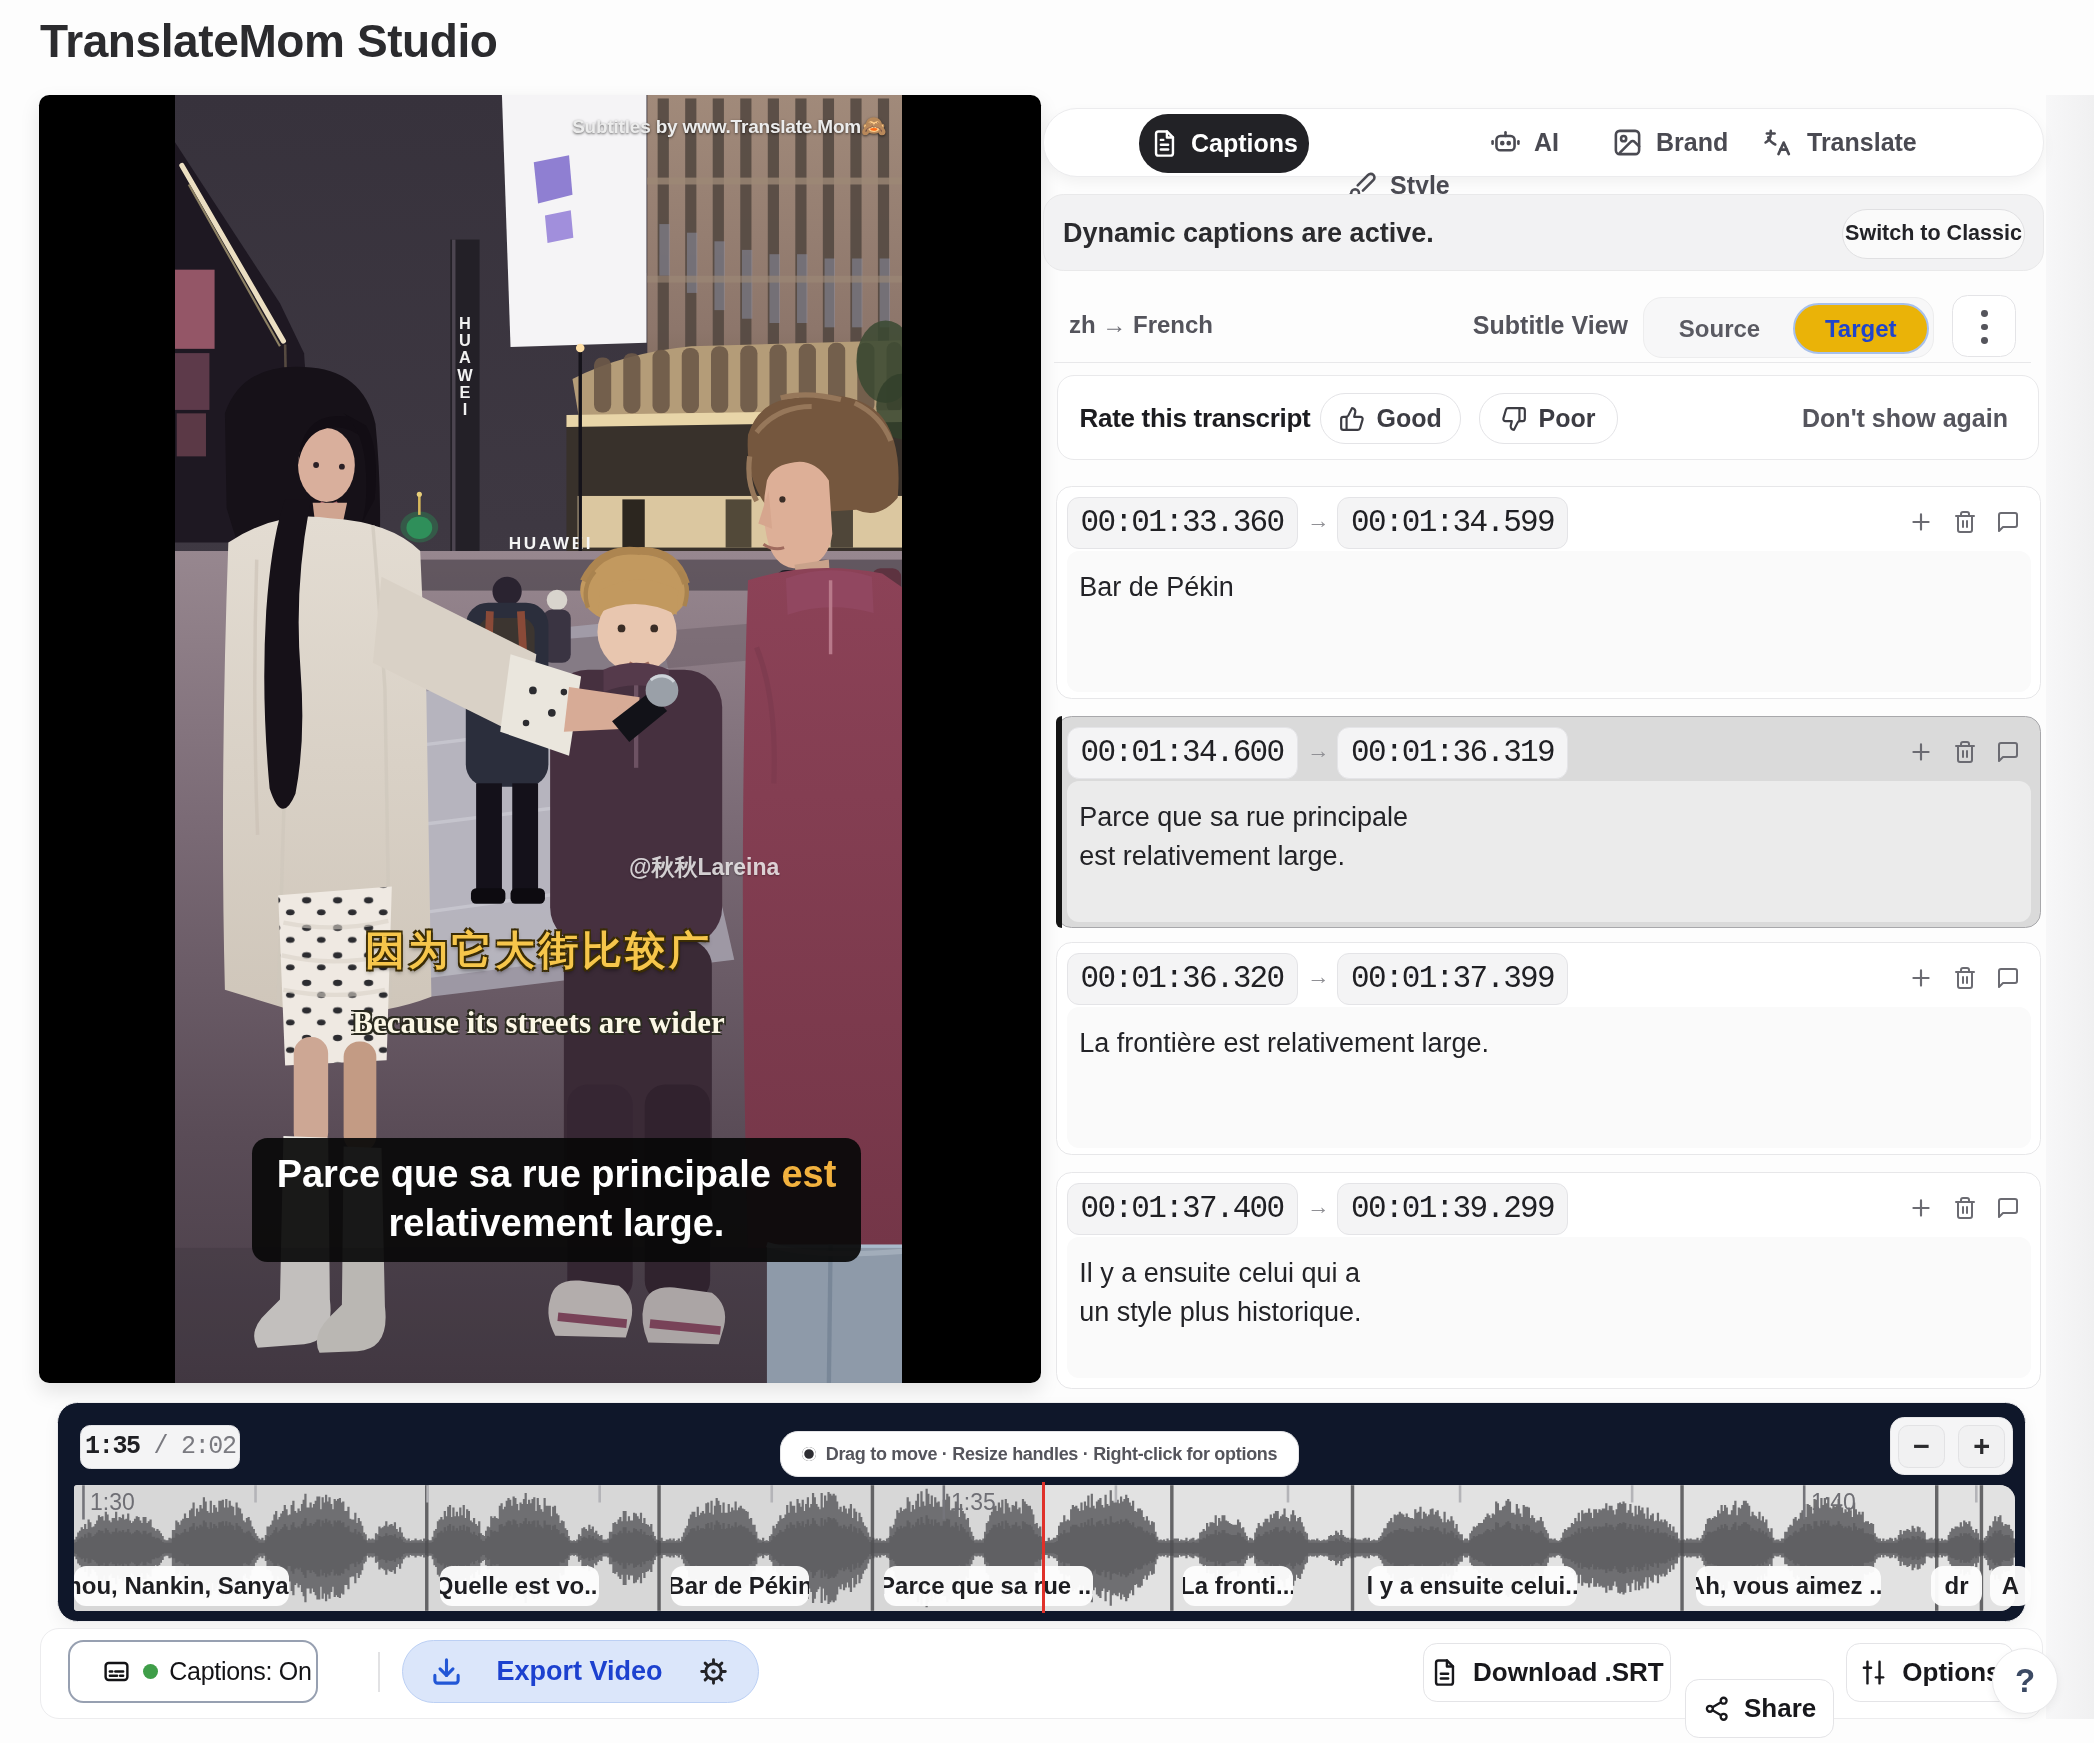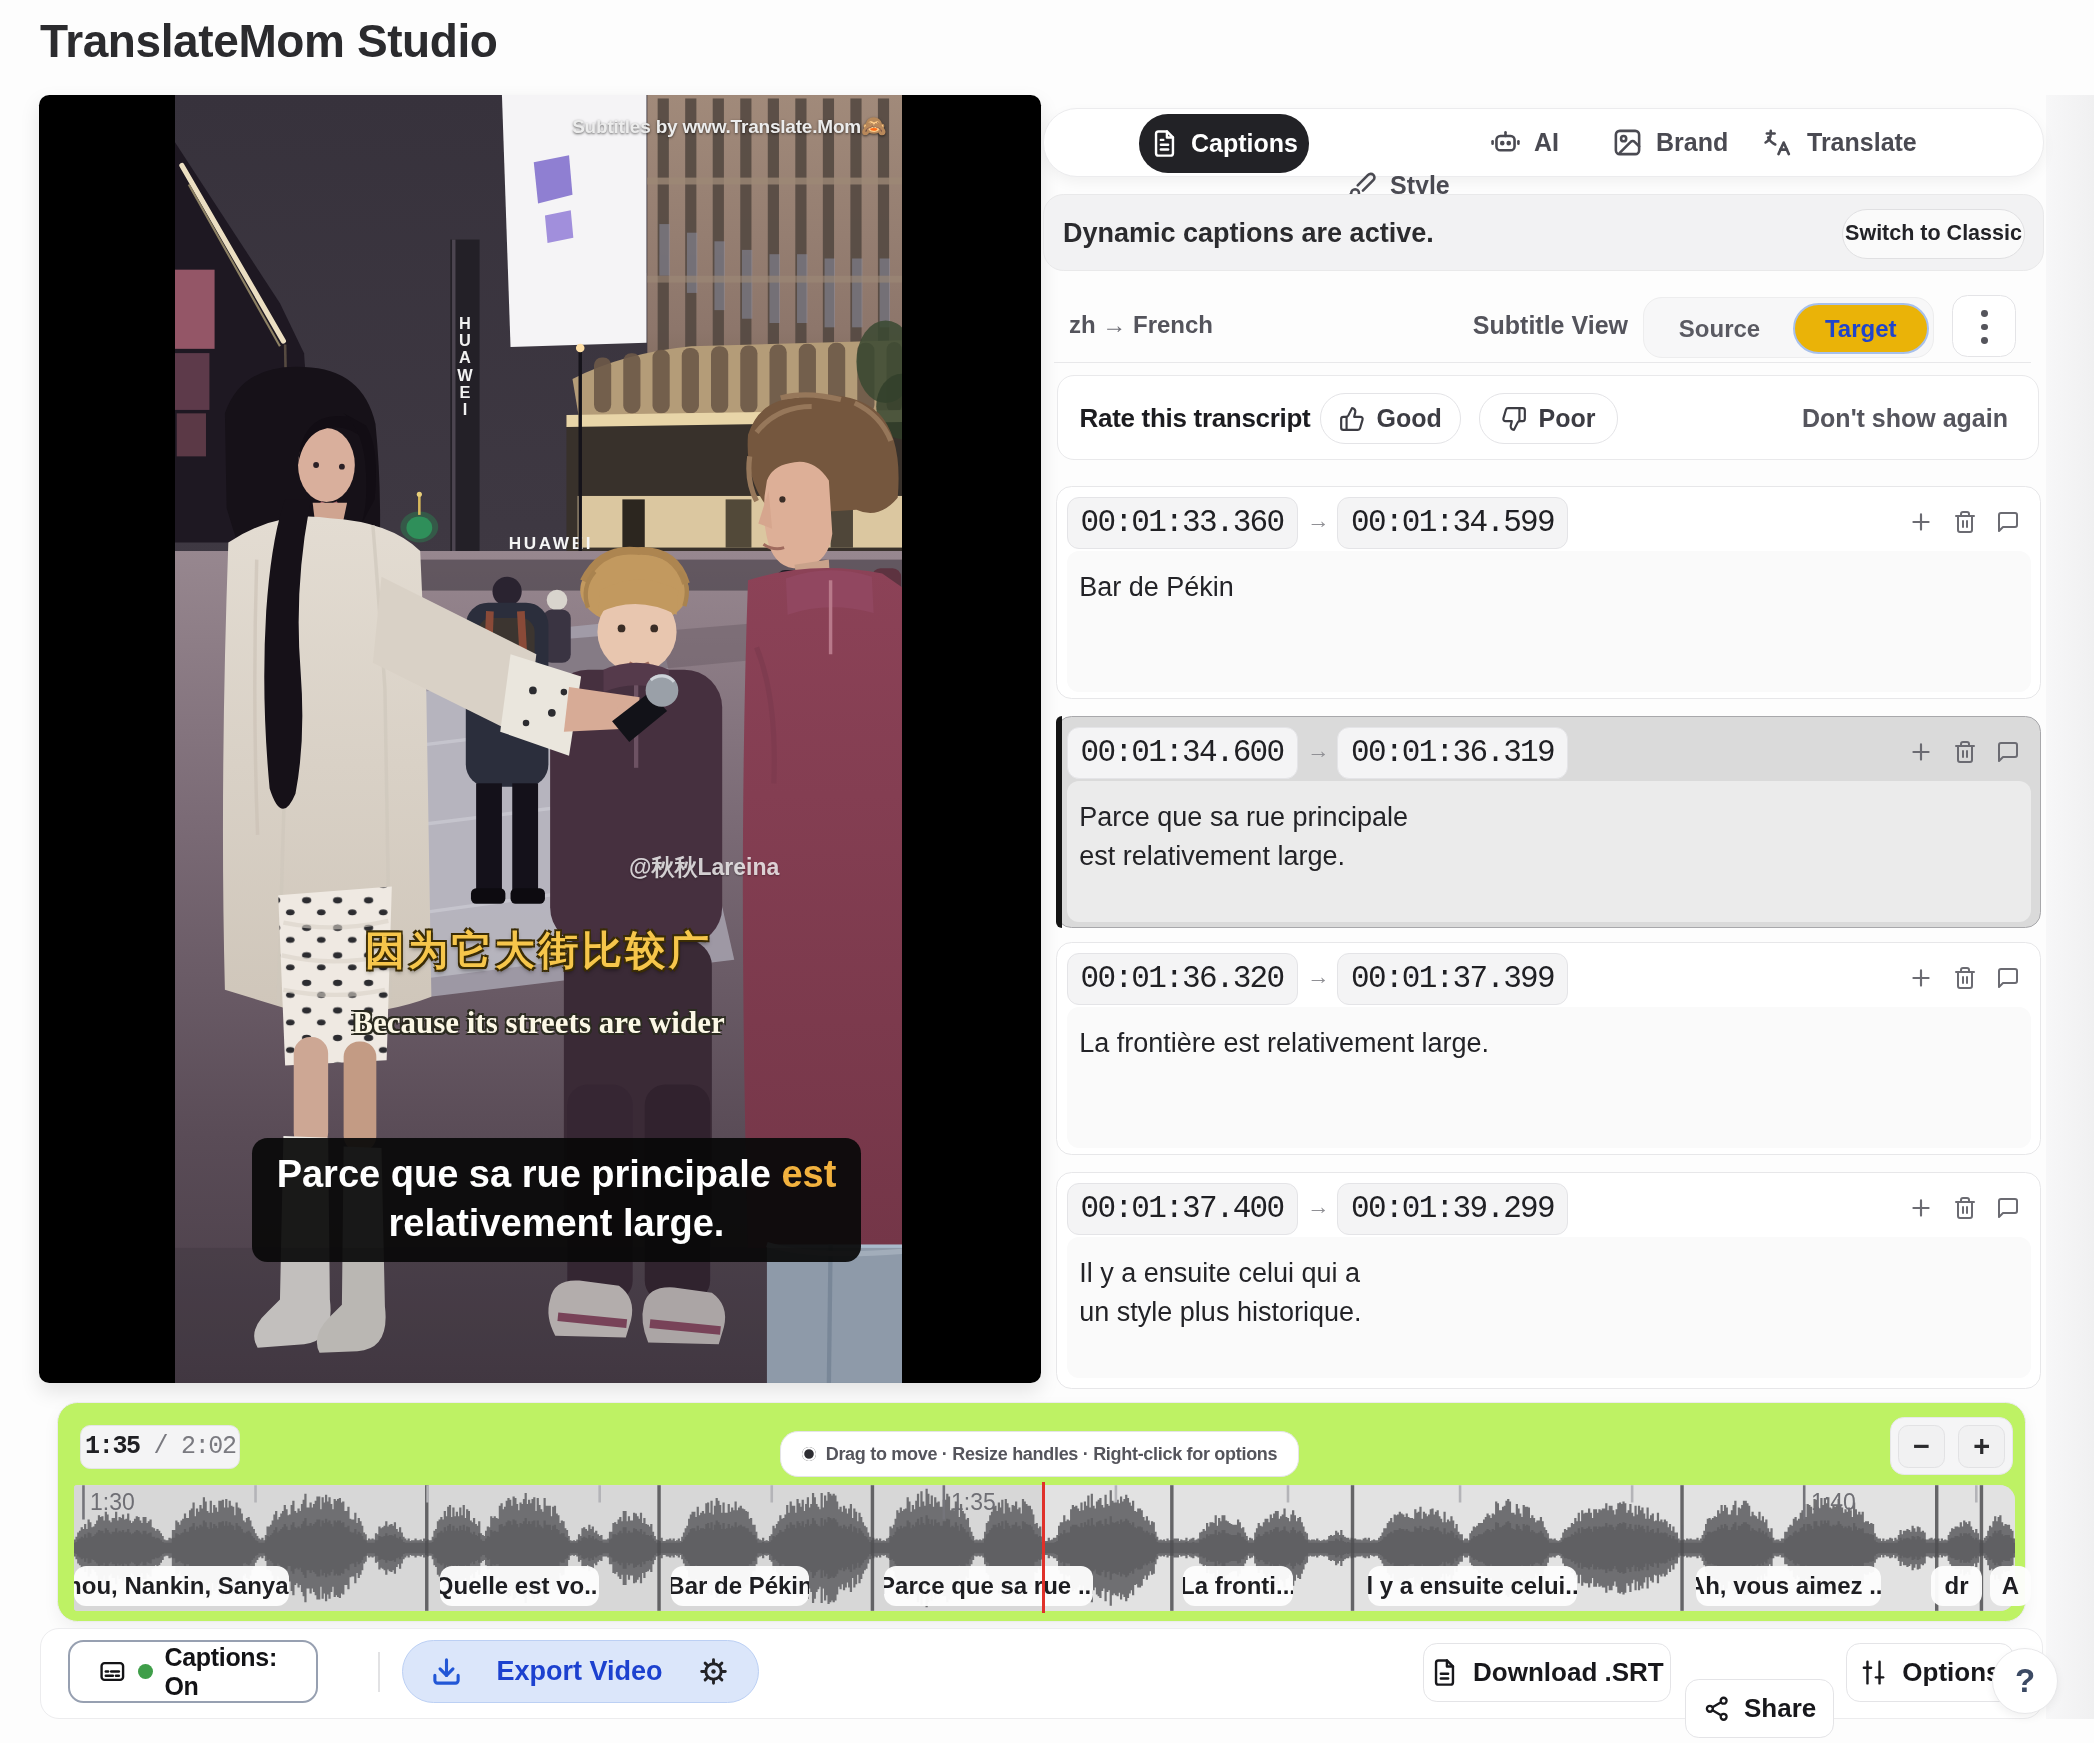--- a/index.html
+++ b/index.html
@@ -45,33 +45,33 @@
   .card.sel { background:#dadada; border-color:#a8a8ab; }
   .selbar { position:absolute; left:-1.3px; top:-1.3px; width:6px; height:calc(100% + 2.6px); background:#141414; border-radius:6.9px 0 0 6.9px; }
   .ts { position:absolute; top:9.5px; width:231px; height:52px; background:#f4f4f5; border:1.3px solid #e4e4e7; border-radius:12px; font-family:"Liberation Mono", monospace; font-size:31px; letter-spacing:-1.7px; color:#202024; display:flex; align-items:center; justify-content:center; }
   .ts1 { left:9.5px; } .ts2 { left:280px; }
   .tsarrow { position:absolute; left:250px; top:20.6px; font-size:22.4px; color:#909095; }
   .cicons { position:absolute; right:20px; top:22.4px; display:flex; gap:19px; align-items:center; }
   .tarea { position:absolute; left:10.3px; top:64px; width:964px; height:141px; background:#fafafa; border-radius:12px; font-size:27px; color:#232327; padding:17px 12px; line-height:39px; }
   .card.sel .tarea { background:#ebebeb; }
 
   
-  #tl { position:absolute; left:57px; top:1402px; width:1969px; height:220px; background:#bef264; border:1.3px solid #ececee; border-radius:20.6px; box-shadow:0 6.9px 15.5px rgba(0,0,0,.05); }
+  #tl { position:absolute; left:57px; top:1402px; width:1969px; height:220px; background:#0f172a; border:1.3px solid #ececee; border-radius:20.6px; box-shadow:0 6.9px 15.5px rgba(0,0,0,.05); }
   .timepill { position:absolute; left:22.4px; top:21.5px; width:160px; height:44px; background:#f4f4f5; border:1.3px solid #e4e4e7; border-radius:10.3px; font-family:"Liberation Mono", monospace; font-size:25px; letter-spacing:-1.3px; display:flex; align-items:center; justify-content:center; color:#7a7a80; }
   .timepill b { color:#202024; font-weight:700; }
   .dragpill { position:absolute; left:722px; top:28px; height:46px; padding:0 20.6px; background:#fff; border:1.3px solid #e4e4e7; border-radius:18px; display:flex; align-items:center; gap:9.5px; font-size:18px; font-weight:600; color:#55555c; letter-spacing:-0.3px; }
   .zoomgrp { position:absolute; right:12px; top:13.8px; width:123px; height:58px; background:#f5f5f6; border:1.3px solid #e7e7e9; border-radius:13.8px; }
   .zbtn { position:absolute; top:6.9px; width:47px; height:43px; background:#f1f1f2; border:1.3px solid #e2e2e4; border-radius:10.3px; display:flex; align-items:center; justify-content:center; font-size:29px; font-weight:700; color:#2b2b2e; }
   #wavewrap { position:absolute; left:15.5px; top:82px; width:1941px; height:126px; border-radius:3.4px 15.5px 15.5px 3.4px; overflow:hidden; background:#dcdcdc; }
   .seglabel { position:absolute; top:83px; height:40px; background:rgba(253,253,253,.96); border-radius:12px; display:flex; align-items:center; padding:0; font-size:24px; font-weight:700; color:#1e1e22; white-space:nowrap; }
   .rlabel { position:absolute; top:8.6px; font-size:23px; color:#6e6e74; }
 
   
   #bbar { position:absolute; left:40px; top:1628px; width:2003px; height:91px; background:#fff; border:1.3px solid #ececee; border-radius:19px; }
-  .capbtn { position:absolute; left:27px; top:11.2px; width:250px; height:63px; background:#fff; border:2.6px solid #97a0b1; border-radius:15.5px; display:flex; align-items:center; justify-content:center; gap:11.2px; font-size:25px; font-weight:700; color:#131316; letter-spacing:-0.3px;padding-left:28px; }
+  .capbtn { position:absolute; left:27px; top:11.2px; width:250px; height:63px; background:#fff; border:2.6px solid #97a0b1; border-radius:15.5px; display:flex; align-items:center; justify-content:center; gap:11.2px; font-size:25px; font-weight:400; color:#131316; letter-spacing:-0.3px;padding-left:28px; }
   .gdot { width:15.5px; height:15.5px; border-radius:50%; background:#3f9e49; }
   .vsep { position:absolute; left:337px; top:23px; width:1.7px; height:40px; background:#e2e2e4; }
   .expbtn { position:absolute; left:361px; top:11.2px; width:357px; height:63px; background:#dbe6fa; border:1.7px solid #bcd0f4; border-radius:32px; display:flex; align-items:center; justify-content:space-between; padding:0 27.5px; }
   .expbtn .t { font-size:27px; font-weight:700; color:#1c41cf; }
   .btn { position:absolute; top:13.8px; height:59px; background:#fff; border:1.3px solid #e4e4e7; border-radius:13.8px; display:flex; align-items:center; justify-content:center; gap:13.8px; font-size:26px; font-weight:700; color:#18181c; }
   #qmark { position:absolute; left:1992px; top:1648px; width:66px; height:66px; border-radius:50%; background:#fff; border:1.3px solid #e8e8ea; box-shadow:0 3.4px 8.6px rgba(0,0,0,.06); display:flex; align-items:center; justify-content:center; font-size:33px; font-weight:700; color:#3c4a64; }
 
   .shade { position:absolute; pointer-events:none; }
 </style>
 </head>

